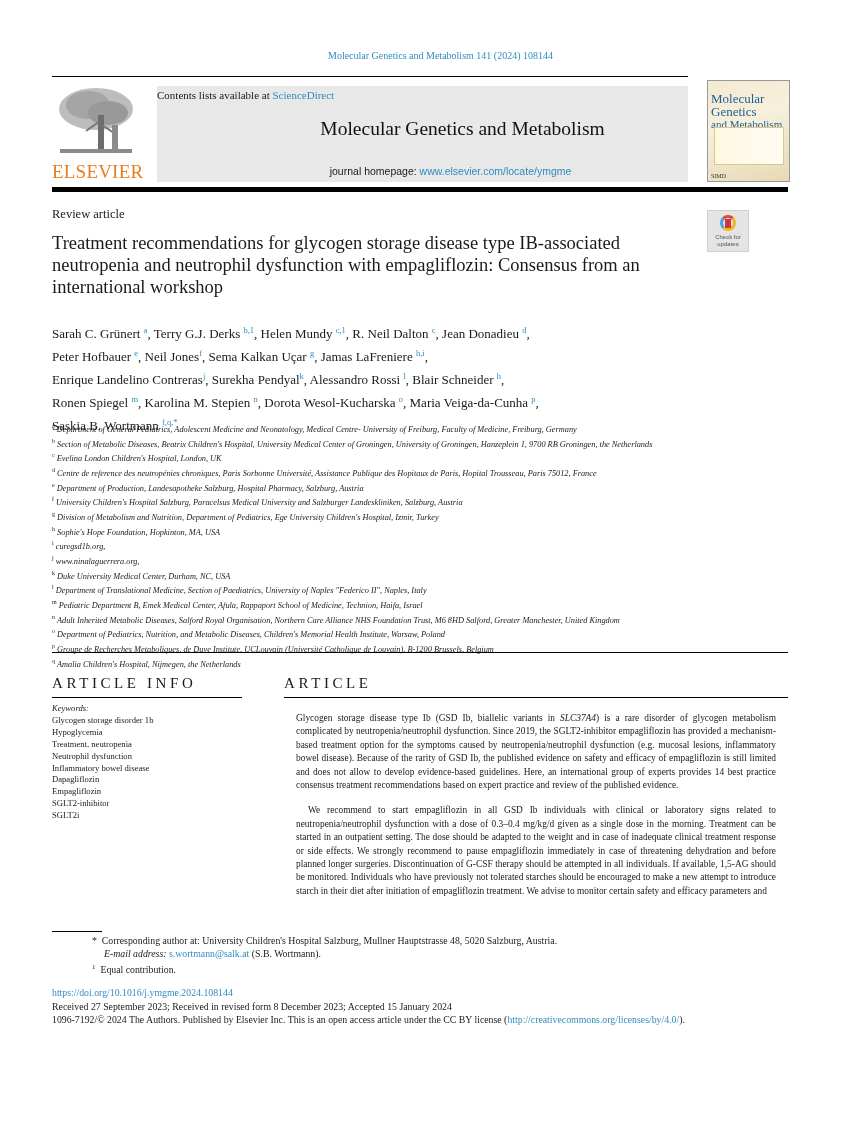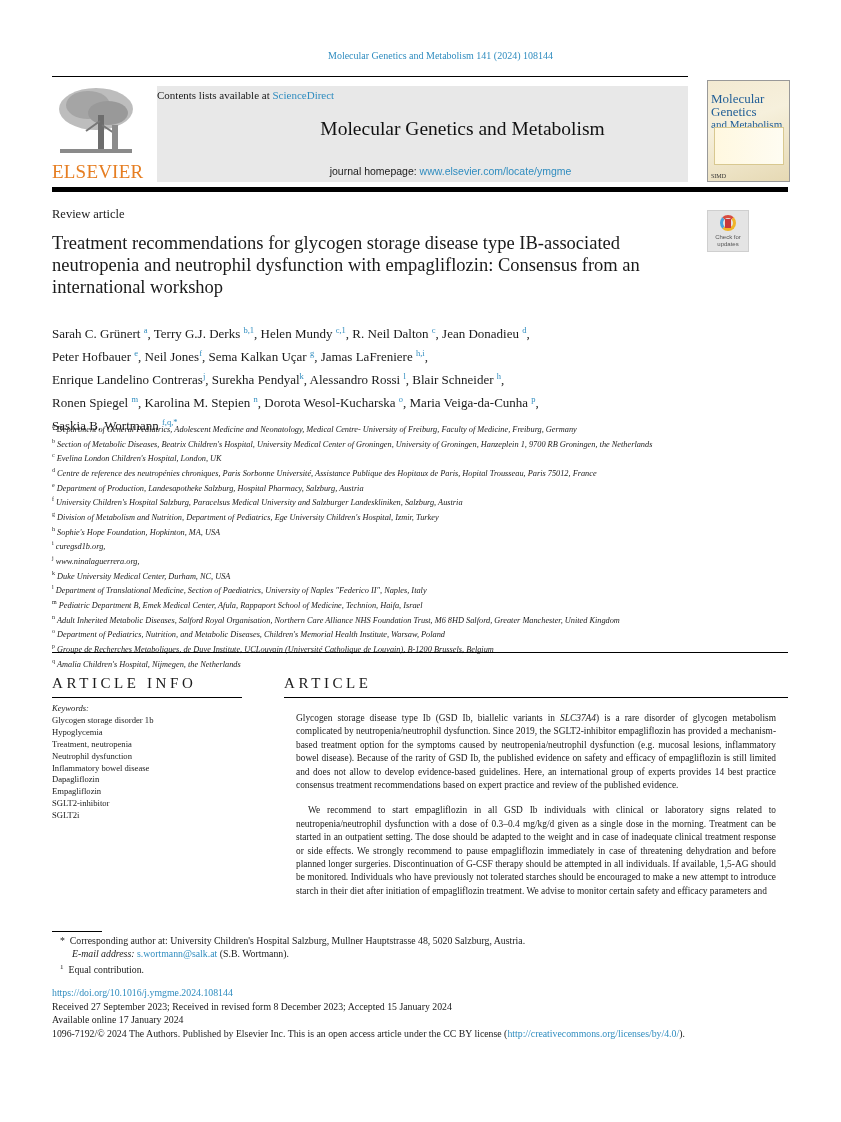--- a/index.html
+++ b/index.html
@@ -43,21 +43,21 @@
   .ab-head { top:675px; left:284px; }
   .ai-rule { top:697px; left:52px; width:190px; height:1px; background:#000; }
   .ab-rule { top:697px; left:284px; width:504px; height:1px; background:#000; }
   .keywords { top:703px; left:52px; font-size:8.6px; line-height:11.9px; }
   .keywords .kwlabel { font-style:italic; }
   .abstract { top:700px; left:284px; width:504px; font-size:9.4px; line-height:13.4px; text-align:justify; }
   .abstract p { margin:12px; }
   .abstract p + p { text-indent:12px; }
   .fn-rule { top:931px; left:52px; width:50px; height:1px; background:#000; }
   .footnotes { top:934px; left:52px; width:740px; font-size:9.8px; line-height:13.3px; font-family:"Liberation Sans Narrow","Liberation Serif", serif; }
-  .fn-line { padding-left:8px; }
+  .fn-line { padding-left:8px;margin-left:32px; }
   .fn-line sup { font-size:7px; }
   .pubinfo { top:986px; left:52px; width:760px; font-size:9.8px; line-height:13.6px; }
 </style>
 </head>
 <body>
 
 <div class="abs running-head">Molecular Genetics and Metabolism 141 (2024) 108144</div>
 
 <div class="abs rule-top"></div>
 
@@ -175,15 +175,14 @@
 <div class="abs fn-rule"></div>
 <div class="abs footnotes">
   <div class="fn-line"><span>*</span>&nbsp; <span>Corresponding author at: University Children's Hospital Salzburg, Mullner Hauptstrasse 48, 5020 Salzburg, Austria.</span></div>
   <div class="fn-line" style="padding-left:20px"><i>E-mail address: </i><a class="link">s.wortmann@salk.at</a><span> (S.B. Wortmann).</span></div>
   <div class="fn-line"><sup>1</sup>&nbsp; <span>Equal contribution.</span></div>
 </div>
 
 <div class="abs pubinfo">
   <div><a class="link">https://doi.org/10.1016/j.ymgme.2024.108144</a></div>
   <div>Received 27 September 2023; Received in revised form 8 December 2023; Accepted 15 January 2024</div>
-  <div>Available online 17 January 2024</div>
   <div><span>1096-7192/© 2024 The Authors. Published by Elsevier Inc. This is an open access article under the CC BY license (</span><a class="link">http://creativecommons.org/licenses/by/4.0/</a><span>).</span></div>
 </div>
 
 </body></html>

